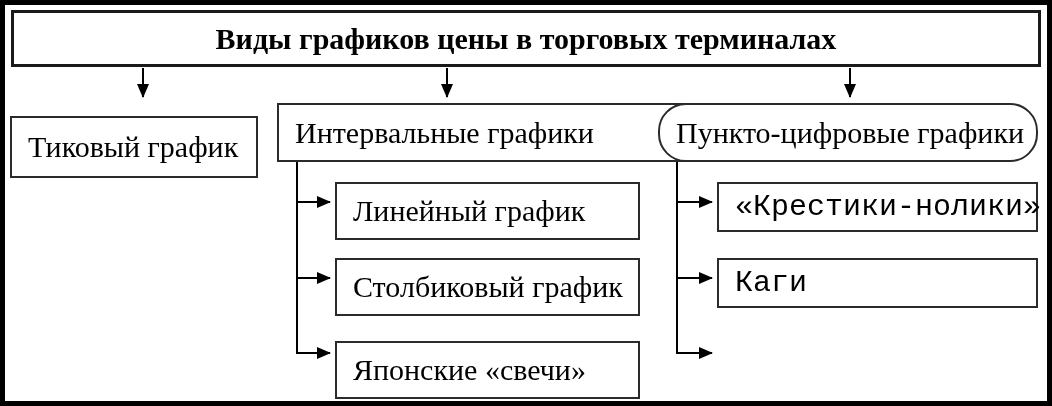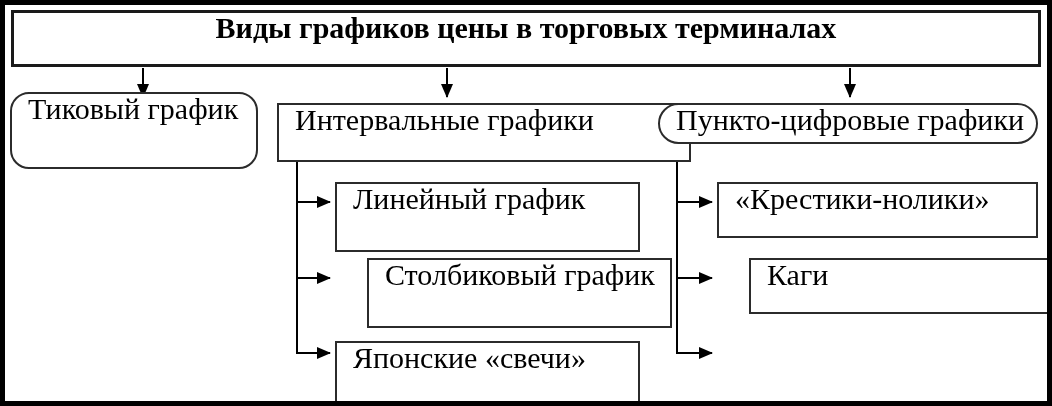--- a/index.html
+++ b/index.html
@@ -20,46 +20,47 @@
     inset: 0;
     border: 5px solid #000000;
     pointer-events: none;
   }
   .box {
     position: absolute;
     box-sizing: border-box;
     background: #ffffff;
     border: 2px solid #2b2b2b;
     display: flex;
+    align-items: center;
     color: #000000;
     font-size: 30px;
     line-height: 1;
     white-space: nowrap;
   }
   .title-box {
     left: 11px; top: 10px;
     width: 1030px; height: 57px;
     border-width: 3px;
     border-color: #1a1a1a;
     justify-content: center;
     font-weight: bold;
     font-size: 30px;
   }
   .node {
     padding-left: 16px;
   }
   
-  .node-tick          { left: 10px;  top: 92px; width: 248px; height: 77px; border-radius: 19px; }
+  .node-tick          { left: 10px;  top: 116px; width: 248px; height: 62px; }
   .node-interval      { left: 277px; top: 103px; width: 414px; height: 59px; }
-  .node-point-figure  { left: 658px; top: 103px; width: 380px; height: 41px; border-radius: 28px; }
+  .node-point-figure  { left: 658px; top: 103px; width: 380px; height: 59px; border-radius: 28px; }
   
-  .child-mid   { left: 335px; width: 305px; height: 70px; }
-  .child-right { left: 717px; width: 321px; height: 56px; }
+  .child-mid   { left: 335px; width: 305px; height: 58px; }
+  .child-right { left: 717px; width: 321px; height: 50px; font-family: Liberation Mono, monospace; }
   .row-1 { top: 182px; }
-  .row-2 { top: 258px; margin-left: 32px; }
+  .row-2 { top: 258px; }
   .row-3 { top: 333px; margin-top: 8px; }
   .connectors {
     position: absolute;
     left: 0; top: 0;
     width: 1052px;
     height: 406px;
     pointer-events: none;
   }
 </style>
 </head>

